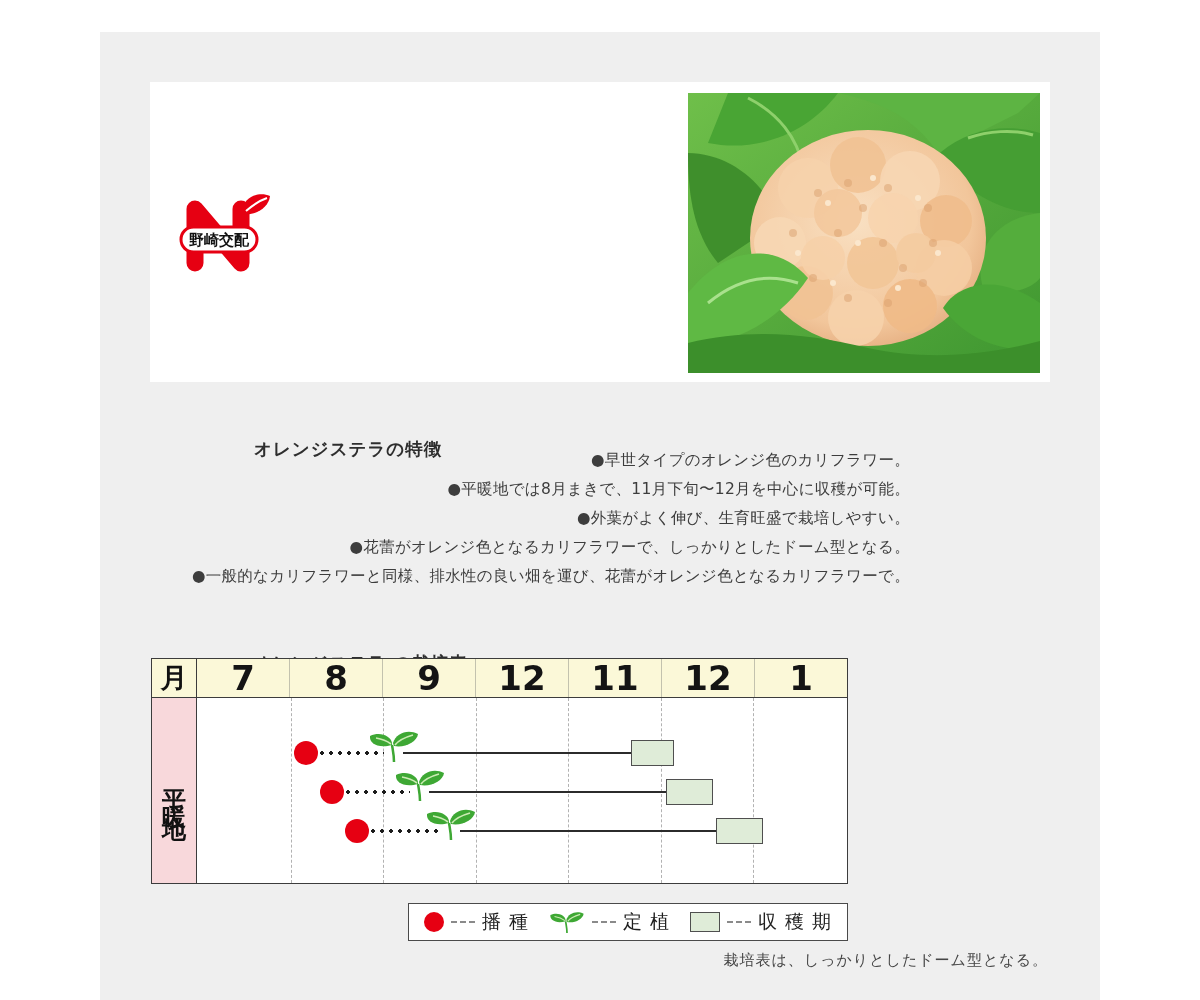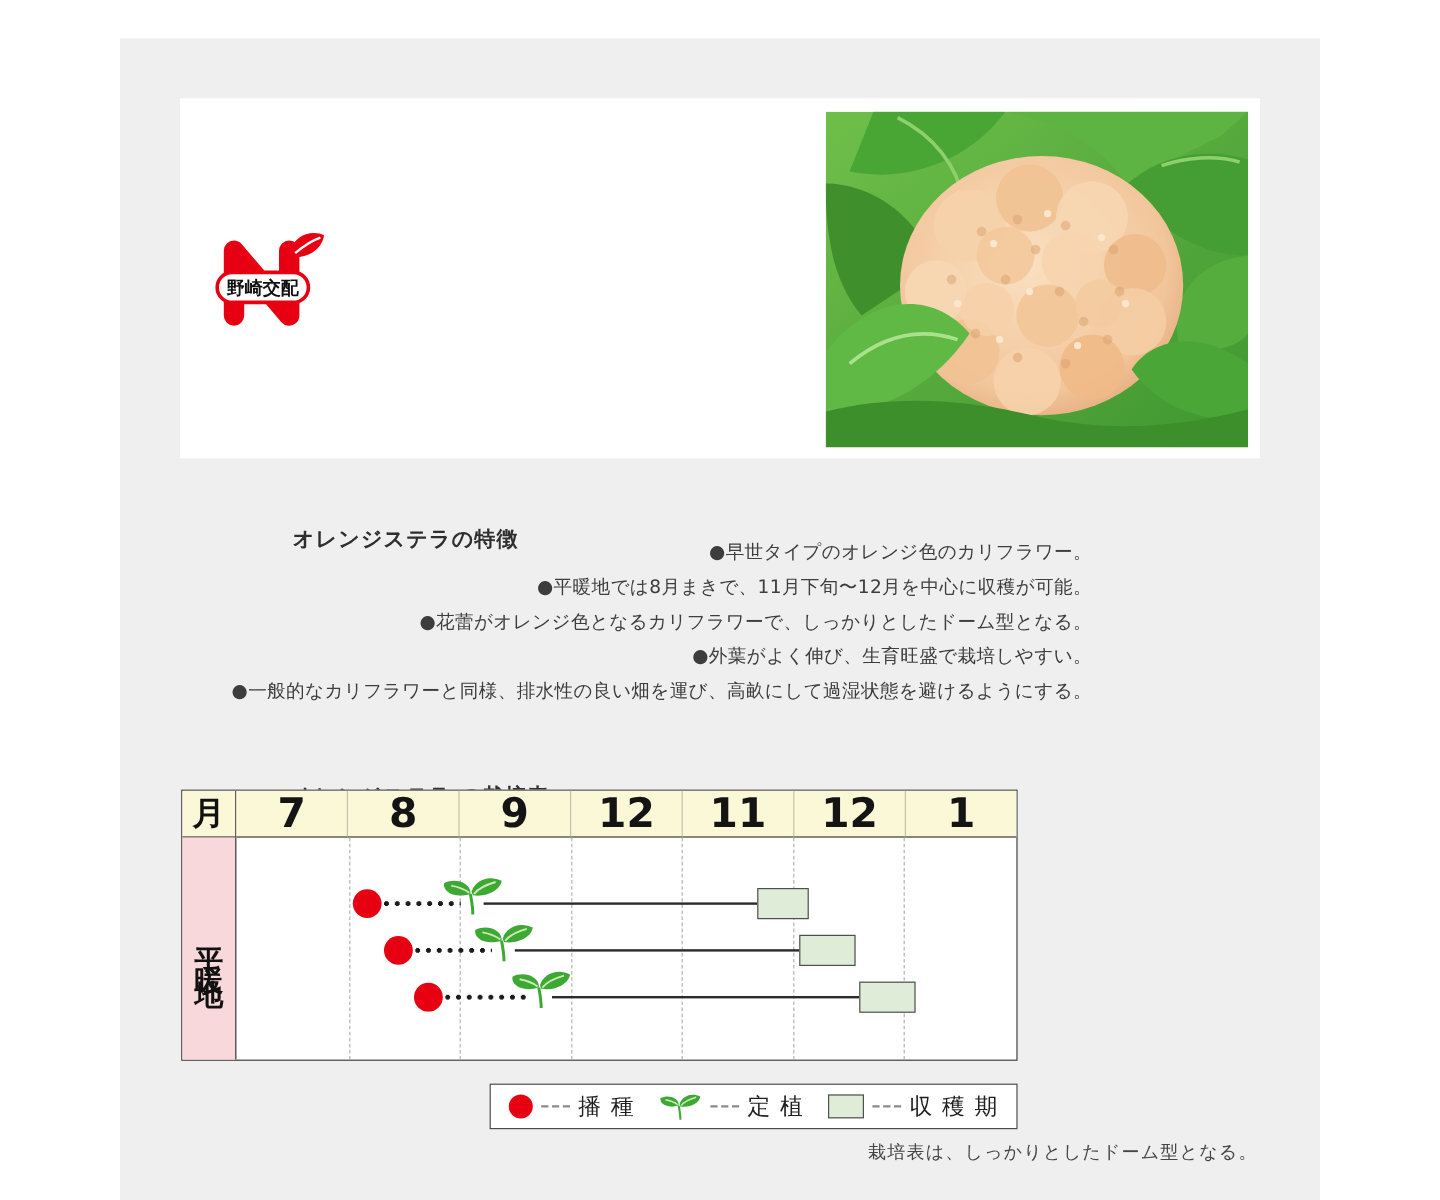--- a/index.html
+++ b/index.html
@@ -11,21 +11,21 @@
   .card{position:absolute;left:50px;top:50px;width:900px;height:300px;background:#ffffff;}
   .logo{position:absolute;left:30px;top:112px;width:92px;height:78px;}
   .logo svg{width:100%;height:100%;display:block;overflow:visible;}
   .titleblock{position:absolute;left:125px;top:114px;}
   .ptitle{font-size:27px;font-weight:bold;color:#454545;letter-spacing:4px;line-height:1.15;}
   .psub{margin-top:9px;font-size:19px;color:#757575;letter-spacing:0.5px;}
   .photo{position:absolute;left:538px;top:11px;width:352px;height:280px;overflow:hidden;}
   .photo svg{width:100%;height:100%;display:block;}
 
   
-  .sec-title{position:absolute;left:144px;font-size:17.5px;font-weight:bold;color:#2e2e2e;letter-spacing:1px;}
+  .sec-title{position:absolute;left:154px;font-size:17.5px;font-weight:bold;color:#2e2e2e;letter-spacing:1px;}
   .t1{top:405px;}
   .t2{top:619px;}
   .bullets{position:absolute;left:150px;top:446px;width:760px;}
   .bullet{font-size:15.5px;line-height:29px;color:#3d3d3d;letter-spacing:0.3px;white-space:nowrap;text-align:right;}
 
   
   .caltable{position:absolute;left:151px;top:658px;width:697px;height:226px;background:#fff;
             border:1.5px solid #3c3c3c;box-sizing:border-box;}
   .cal-corner{position:absolute;left:0;top:0;width:45px;height:39px;background:#fbf8d8;
               border-right:1.5px solid #3c3c3c;border-bottom:1.5px solid #3c3c3c;box-sizing:border-box;
@@ -153,23 +153,23 @@
           <path d="M0,250 C60,235 120,240 180,255 C240,268 300,262 352,248 L352,280 L0,280 Z" fill="#3c8f2b"></path>
         </svg>
       </div>
     </div>
 
     <div class="sec-title t1" style="position:absolute;">オレンジステラの特徴</div>
 
     <div class="bullets" style="left:50px;top:414px;">
       <div class="bullet">●早世タイプのオレンジ色のカリフラワー。</div>
       <div class="bullet">●平暖地では8月まきで、11月下旬〜12月を中心に収穫が可能。</div>
+      <div class="bullet">●外葉がよく伸び、生育旺盛で栽培しやすい。</div>
       <div class="bullet">●花蕾がオレンジ色となるカリフラワーで、しっかりとしたドーム型となる。</div>
-      <div class="bullet">●外葉がよく伸び、生育旺盛で栽培しやすい。</div>
-      <div class="bullet">●一般的なカリフラワーと同様、排水性の良い畑を運び、高畝にして過湿状態を避けるようにする。</div>
+      <div class="bullet">●一般的なカリフラワーと同様、排水性の良い畑を運び、花蕾がオレンジ色となるカリフラワーで。</div>
     </div>
 
     <div class="sec-title t2" style="position:absolute;">オレンジステラ の栽培表</div>
 
     <div class="caltable" style="left:51px;top:626px;">
       <div class="cal-corner">月</div>
       <div class="cal-months">
         <div class="mcell">7</div>
         <div class="mcell">8</div>
         <div class="mcell">9</div>

